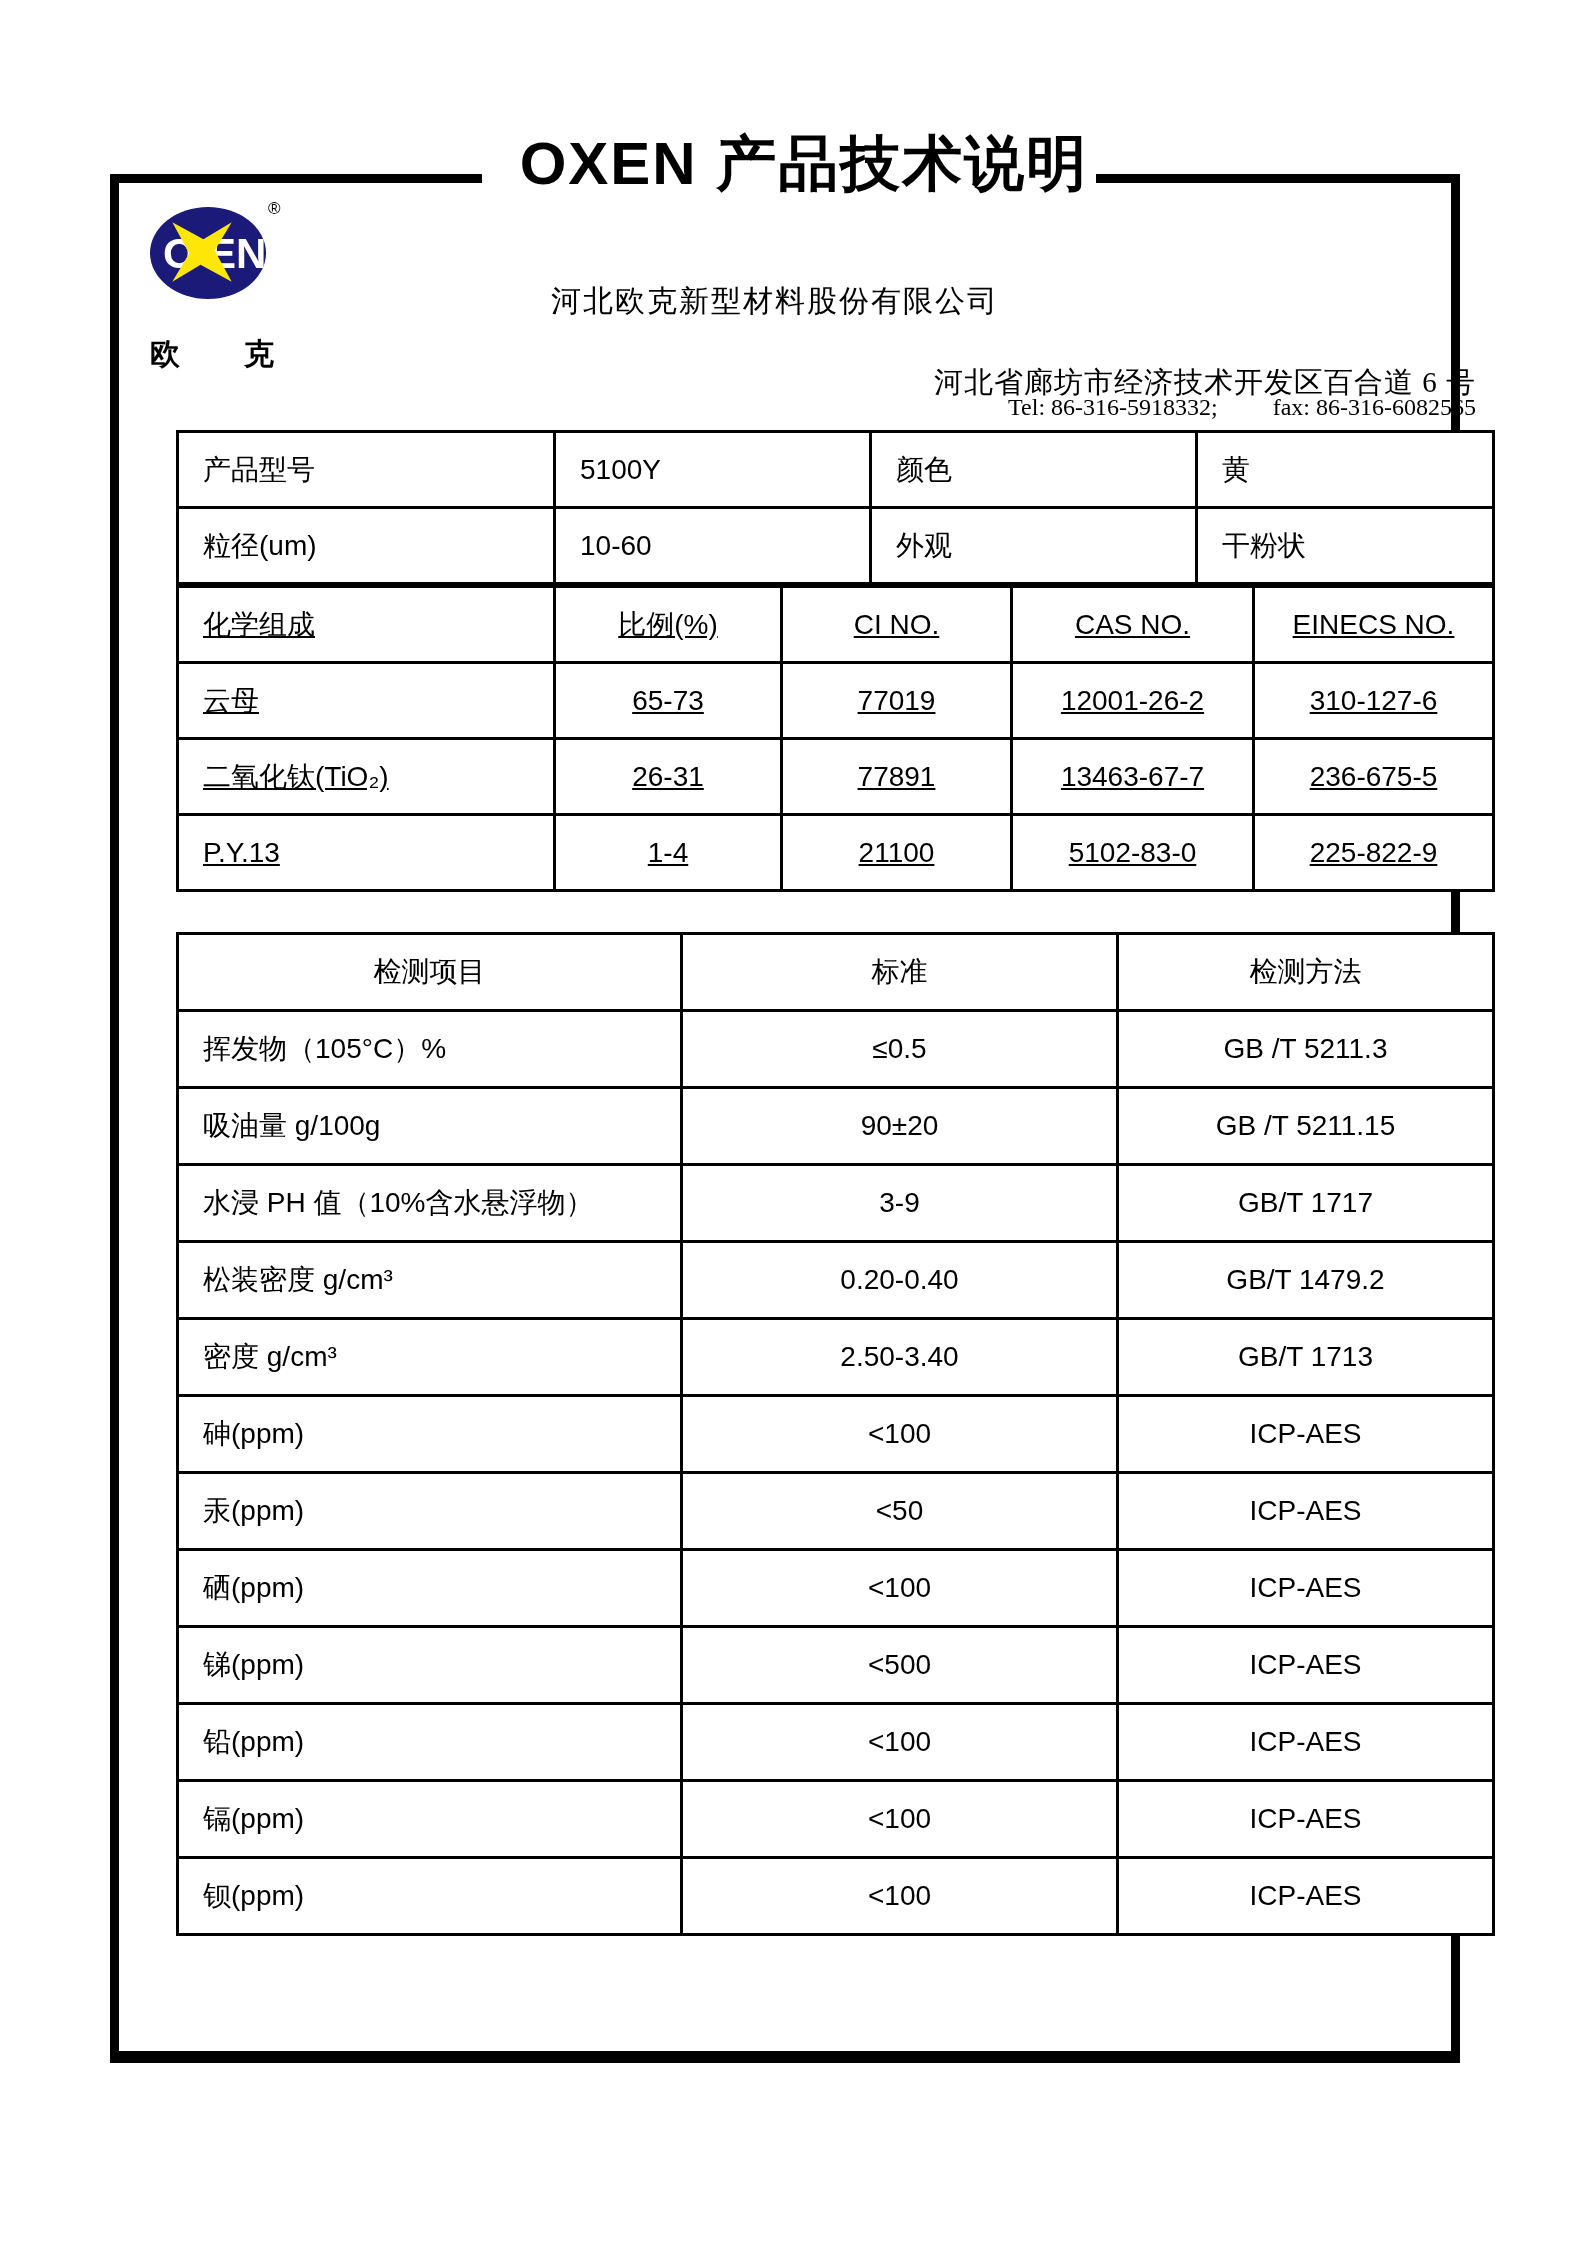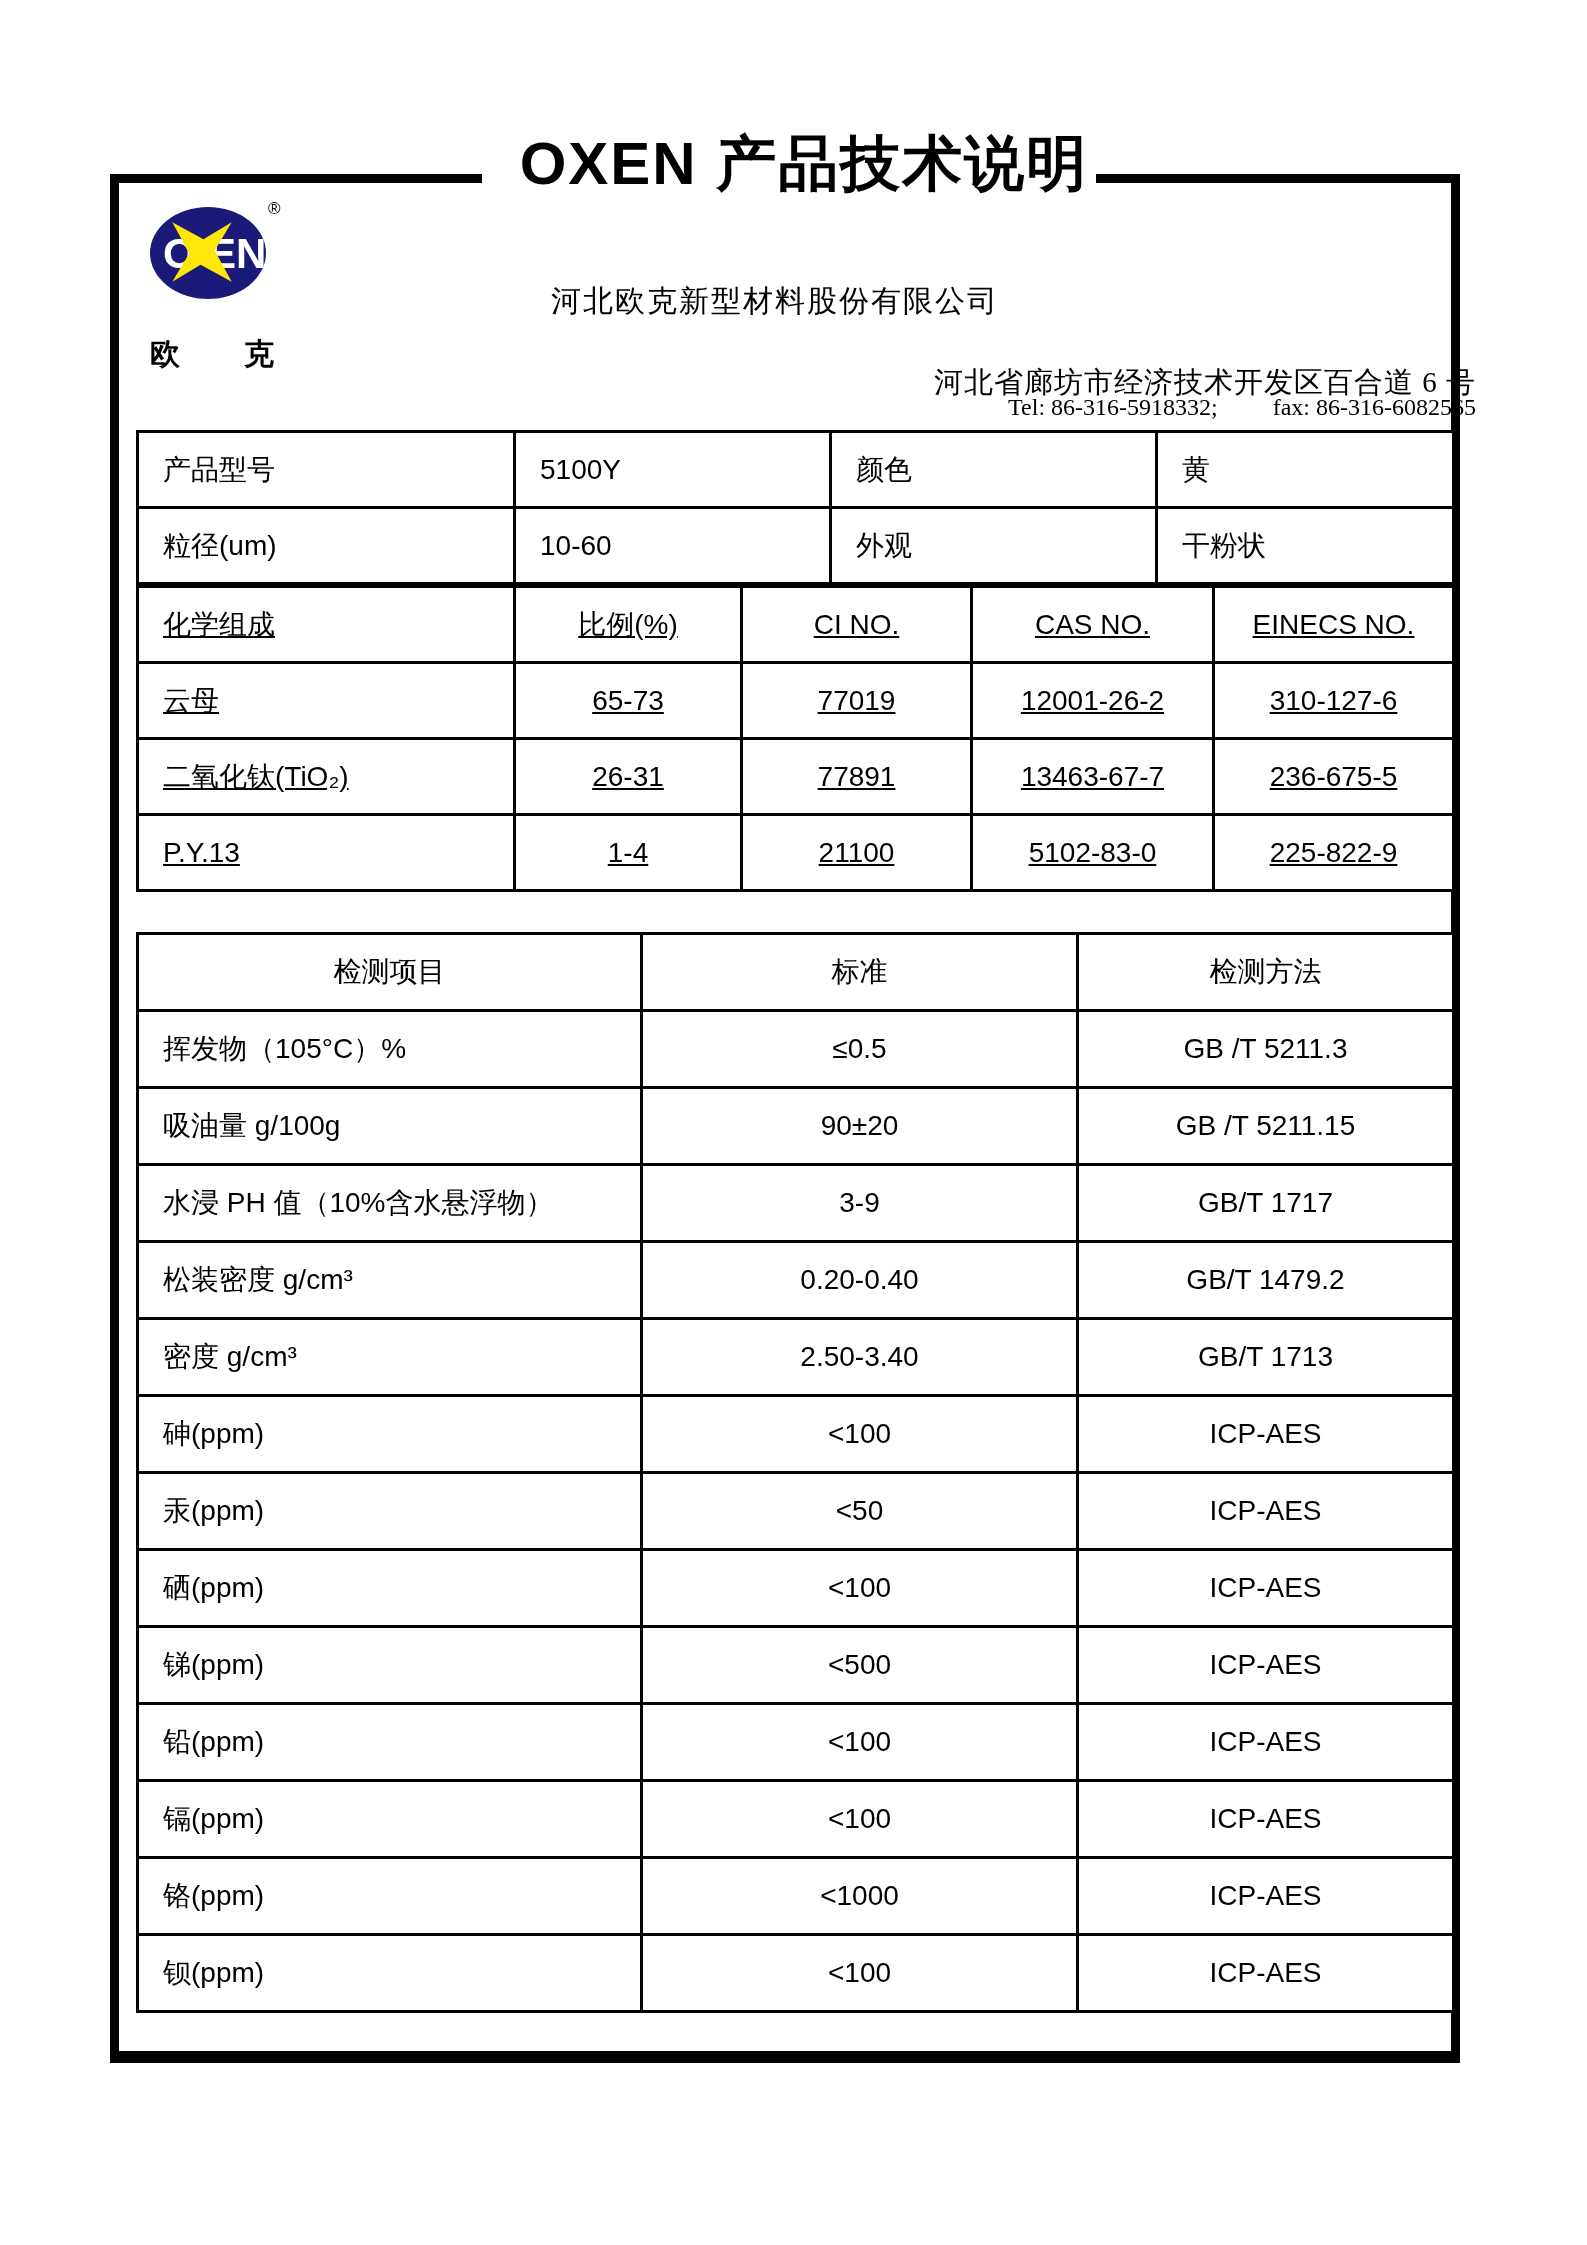--- a/index.html
+++ b/index.html
@@ -50,21 +50,21 @@
   }
   .telfax-line{
     position:absolute;right:132px;top:394px;
     display:flex;gap:55px;
     font-size:24px;
     font-family:"Liberation Serif","DejaVu Serif",serif;
   }
   
   table{
     position:absolute;border-collapse:collapse;table-layout:fixed;
-    width:1316px;background:#fff;
+    width:1316px;background:#fff;margin-left:40px;
   }
   td,th{
     border:3px solid #000;
     font-size:28px;font-weight:normal;
     text-align:center;padding:0;
     overflow:hidden;white-space:nowrap;
   }
   .tA{left:136px;top:430px;}
   .tB{left:136px;top:585px;text-decoration:underline;}
   .t2{left:136px;top:932px;}
@@ -230,25 +230,20 @@
           <td>铅(ppm)</td>
           <td>&lt;100</td>
           <td>ICP-AES</td>
         </tr>
         <tr class="brow">
           <td>镉(ppm)</td>
           <td>&lt;100</td>
           <td>ICP-AES</td>
         </tr>
         <tr class="brow">
-          <td>铬(ppm)</td>
-          <td>&lt;1000</td>
-          <td>ICP-AES</td>
-        </tr>
-        <tr class="brow">
           <td>钡(ppm)</td>
           <td>&lt;100</td>
           <td>ICP-AES</td>
         </tr>
       </tbody>
   </table>
 
 </div>
 
 </body></html>

